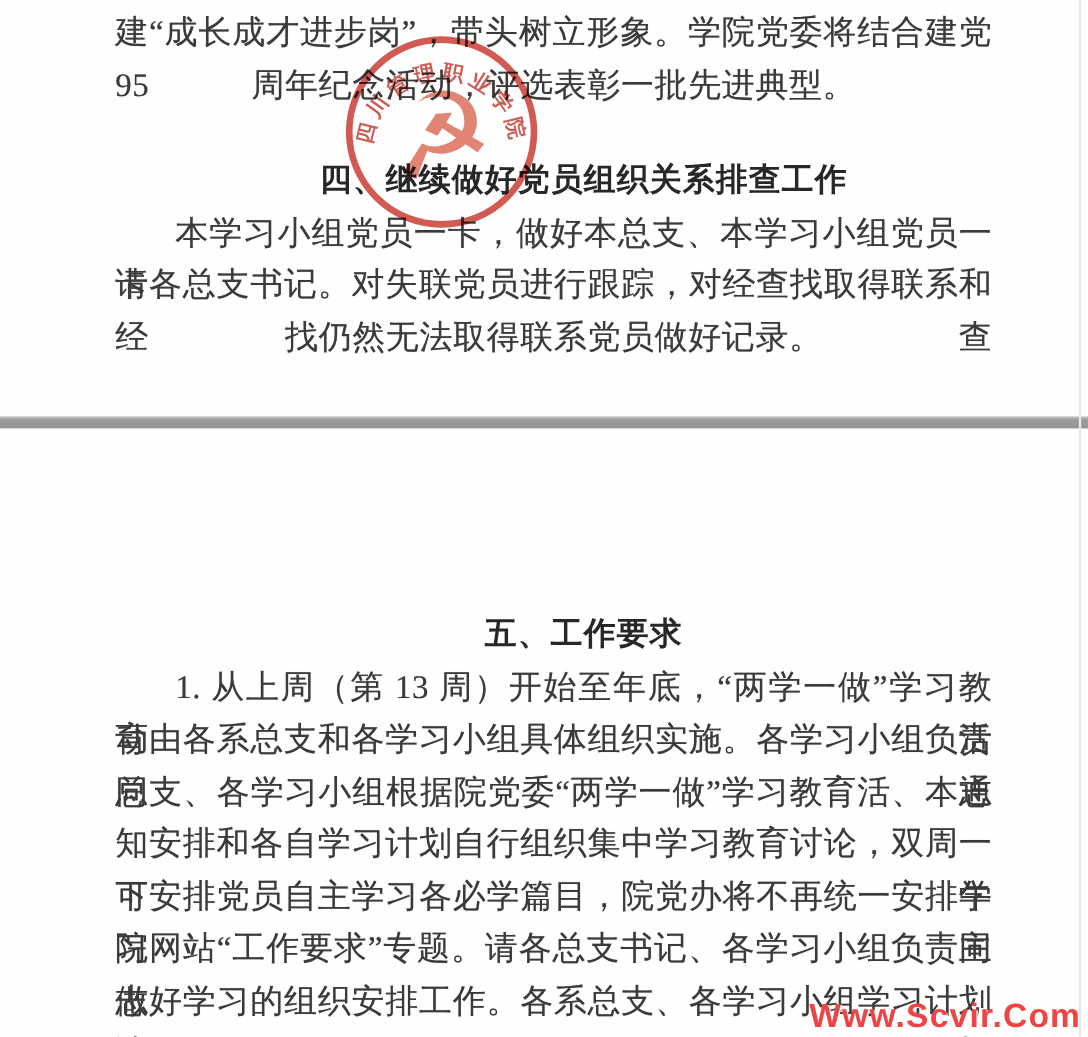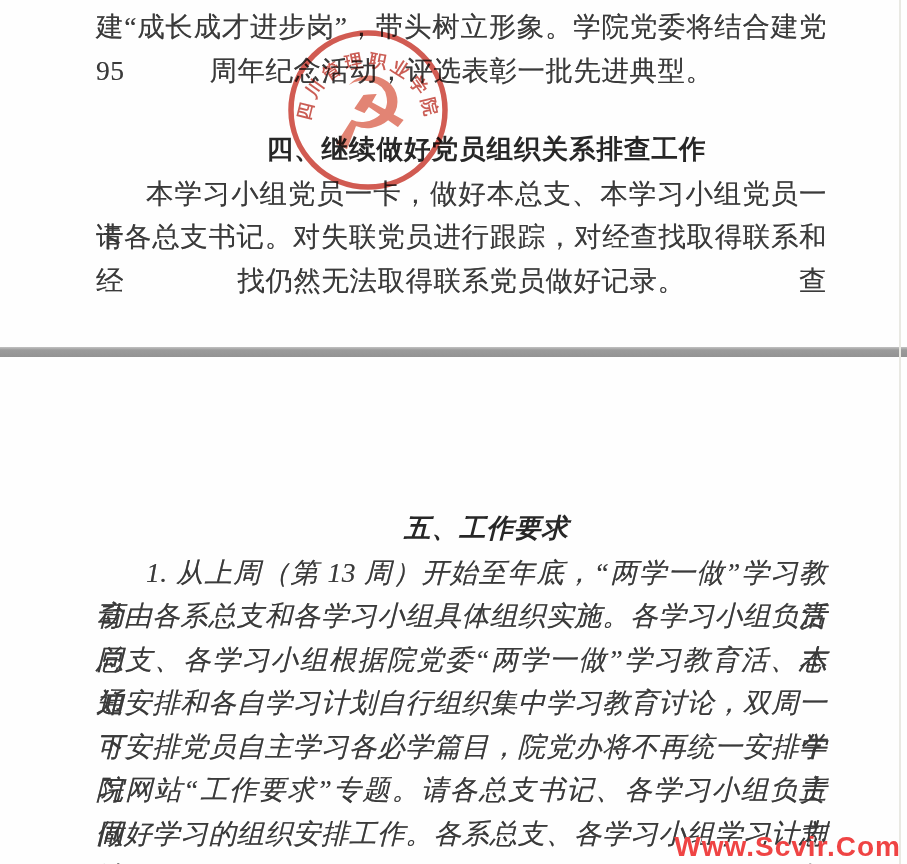--- a/index.html
+++ b/index.html
@@ -7,21 +7,21 @@
     position: relative;
     width: 907px;
     height: 864px;
     background: #fefefe;
     overflow: hidden;
     font-family: "Liberation Serif", "DejaVu Serif", serif;
   }
   
   .page { position: absolute; left: 0; width: 907px; }
   #page1 { top: 0; height: 341px; }
-  #page2 { top: 357px; height: 507px; font-style: italic; }
+  #page2 { top: 357px; height: 507px; }
   .textcol { margin: 0 80px 0 96px; }
   #page1 .textcol { padding-top: 5px; }
   #page2 .textcol { padding-top: 114px; }
 
   .line {
     height: 43.5px;
     line-height: 43.5px;
     font-size: 27.5px;
     color: #3a3a3a;
     letter-spacing: 0.5px;

